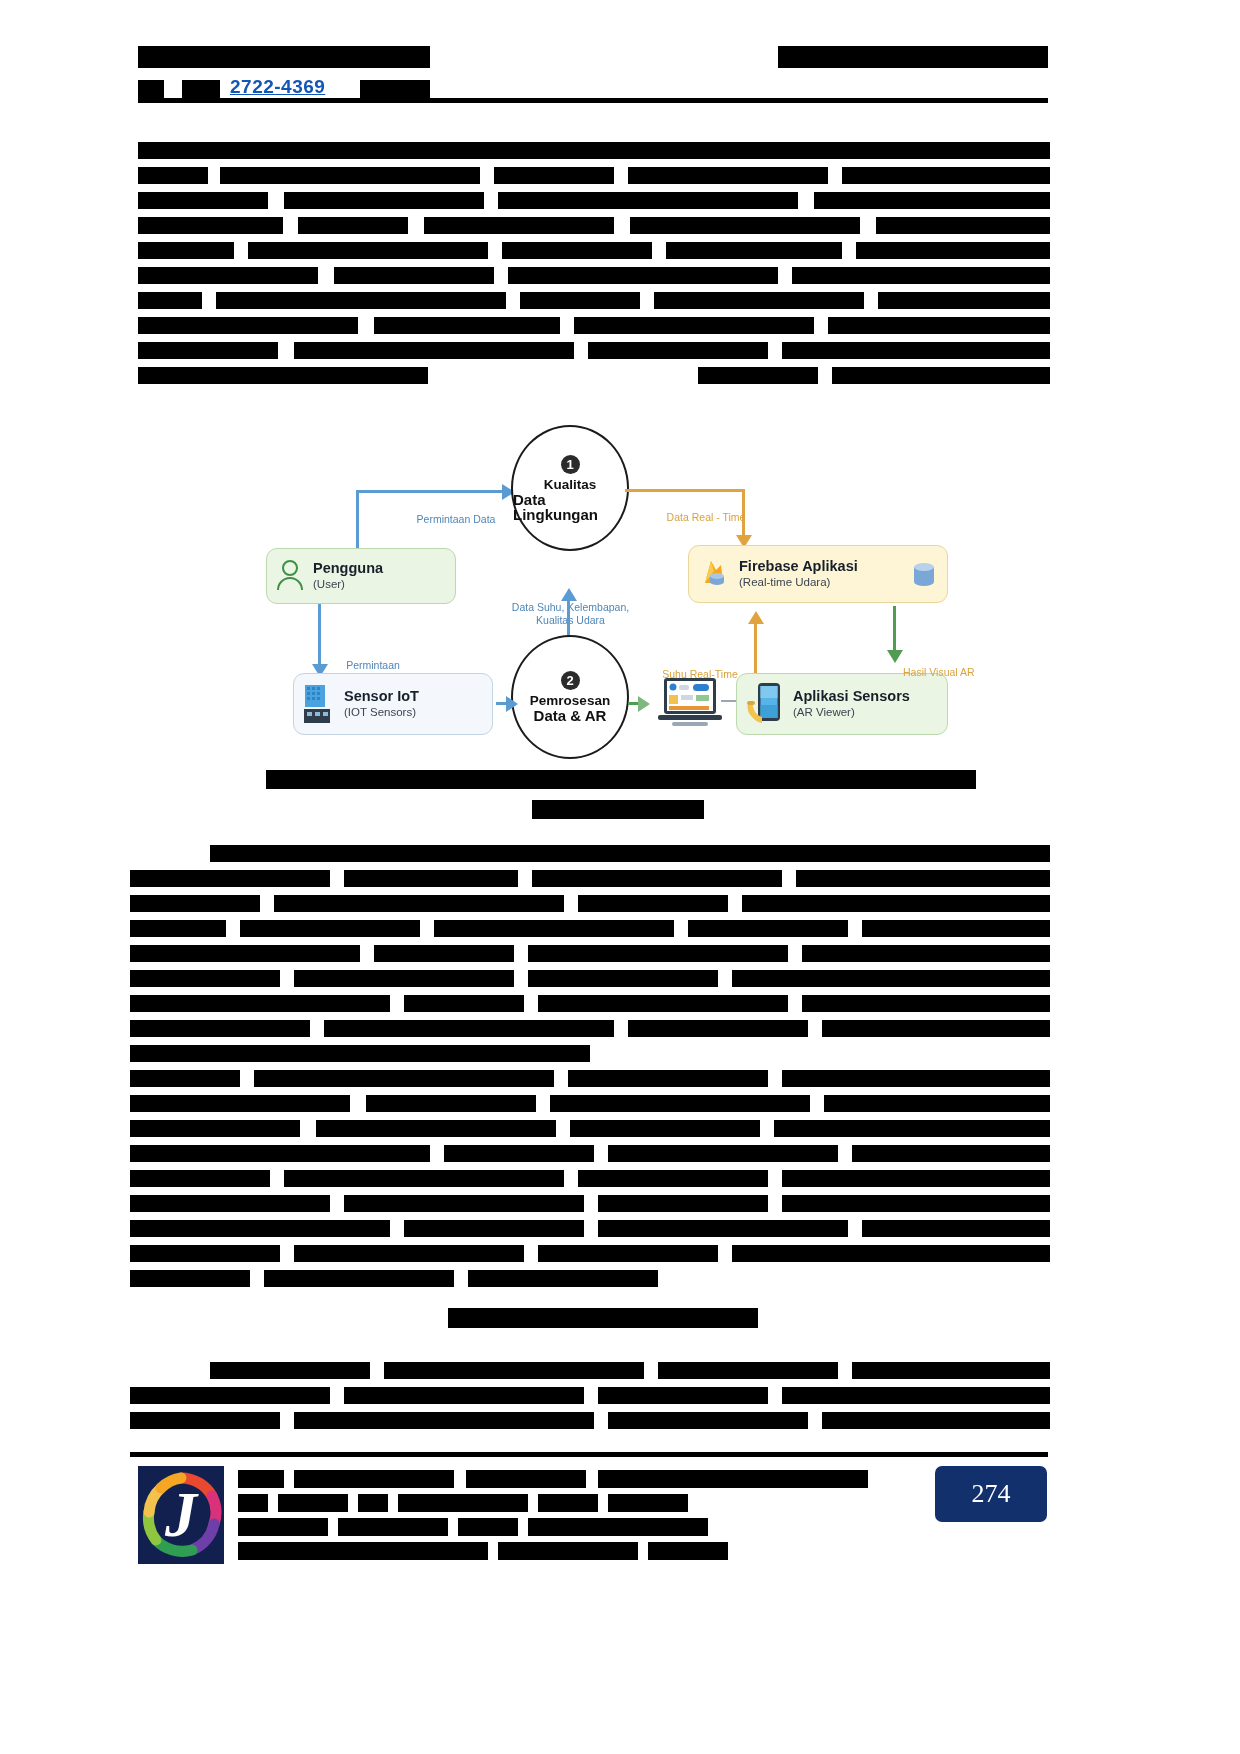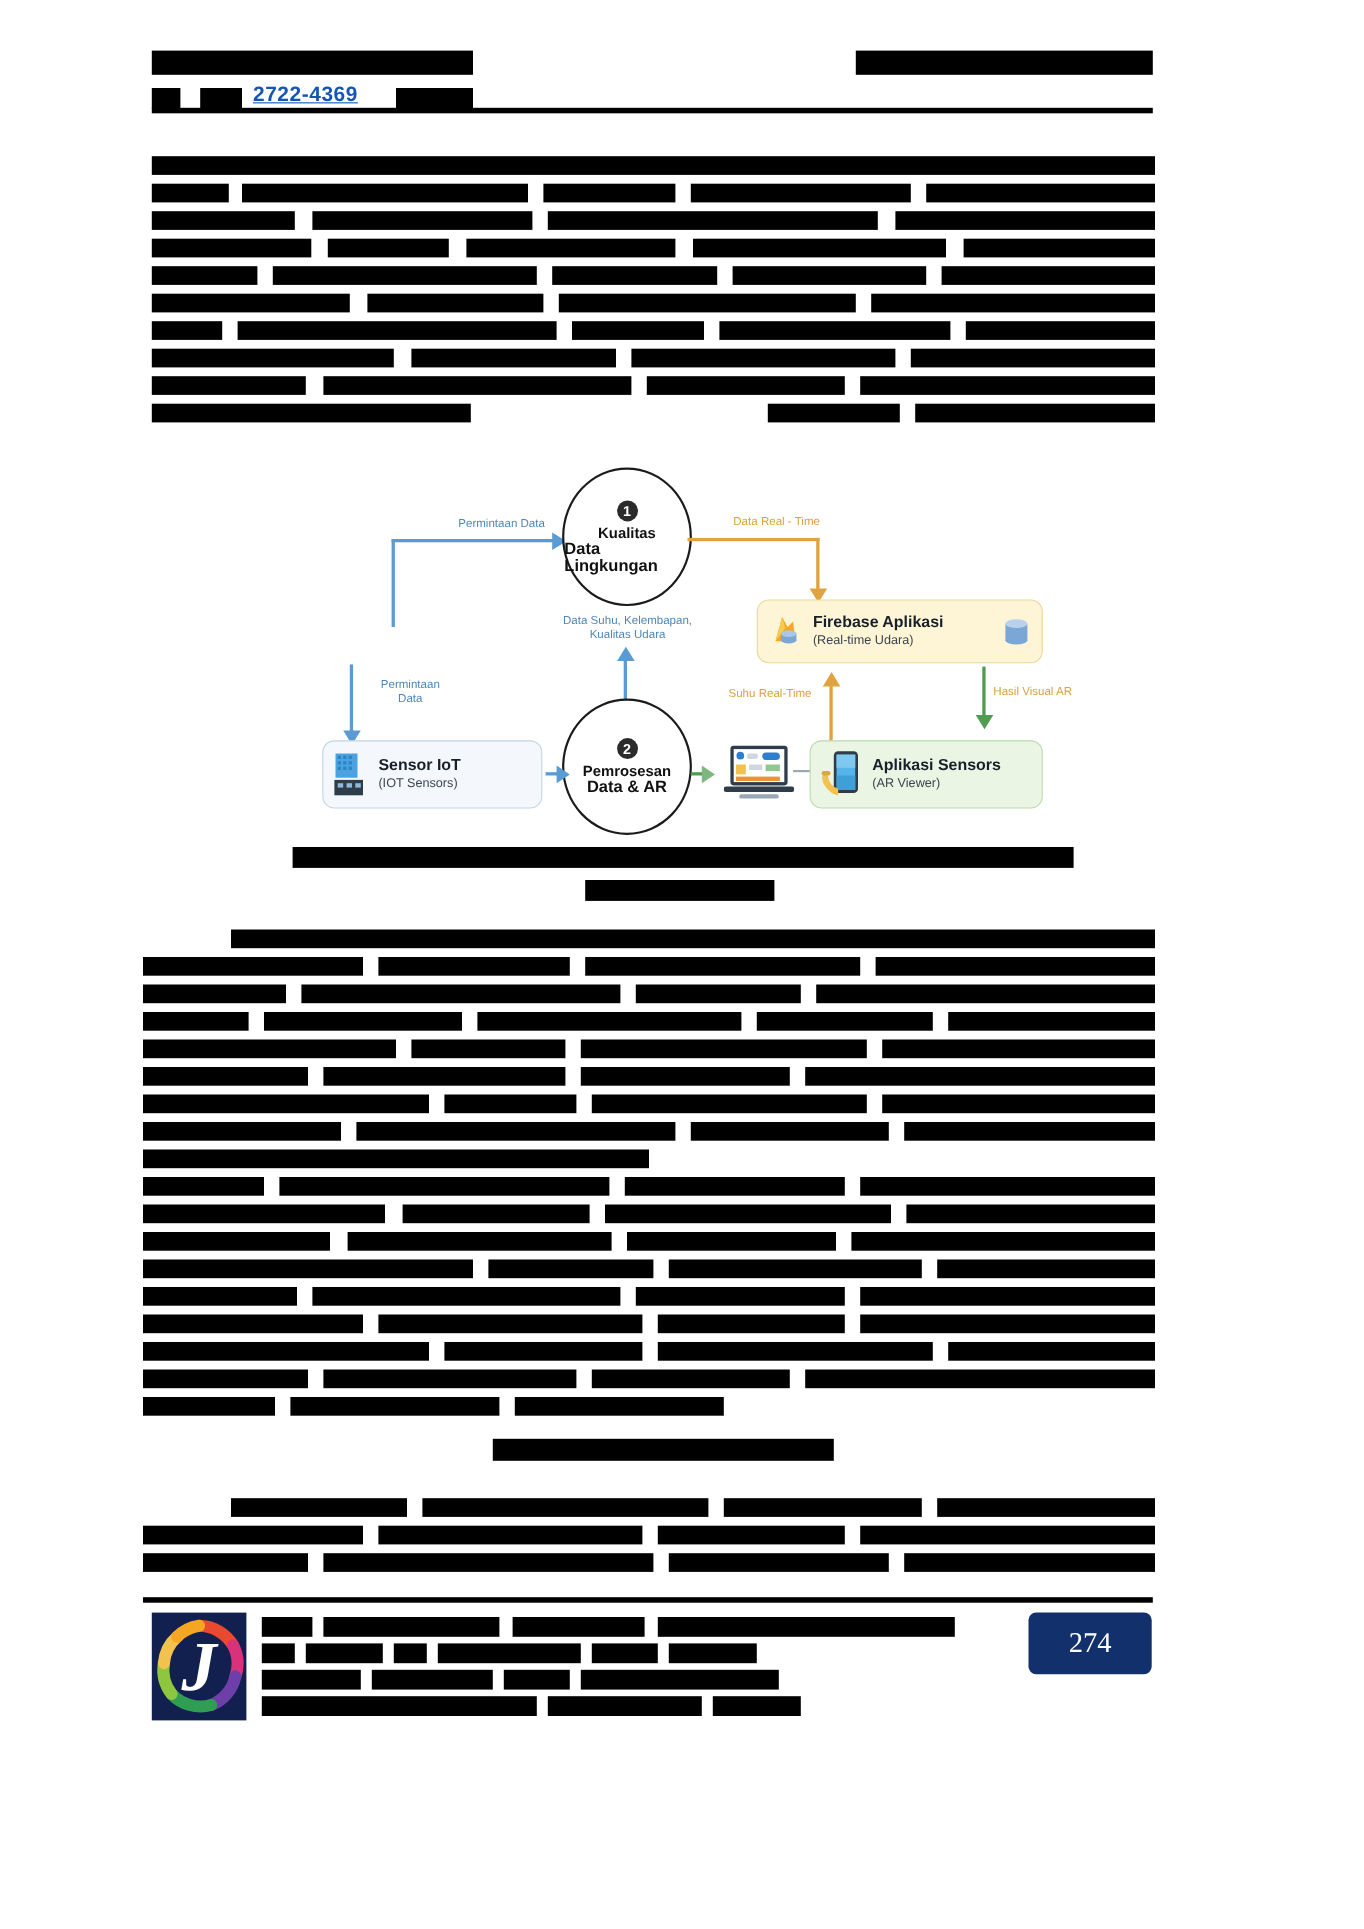--- a/index.html
+++ b/index.html
@@ -53,21 +53,21 @@
   .nb-title{font-size:14.5px;font-weight:bold;color:#17202a;line-height:17px;}
   .nb-sub{font-size:11.5px;color:#3b4450;line-height:15px;}
 
   .box-user{background:#eaf5e3;border:1.5px solid #bcd9ae;}
   .box-sensor{background:#f4f8fc;border:1.5px solid #c3d4e4;}
   .box-fire{background:#fdf5d6;border:1.5px solid #e9d79a;}
   .box-app{background:#eaf5e3;border:1.5px solid #bcd9ae;}
 
   .arrow-label{
     position:absolute;font-family:"Liberation Sans",sans-serif;font-size:10.5px;
-    line-height:13px;text-align:center;white-space:nowrap;
+    line-height:13px;text-align:center;white-space:nowrap;margin-top:43px;
   }
   .lbl-blue{color:#4f86b8;}
   .lbl-orange{color:#d9a23c;}
 
   .conn{position:absolute;background:#5a9bd4;}
   .conn-orange{position:absolute;background:#e0a33f;}
   .conn-green{position:absolute;background:#4f9c52;}
   .tri{position:absolute;width:0;height:0;}
 
   
@@ -161,20 +161,30 @@
       <div class="circ-num">1</div>
       <div class="circ-t1">Kualitas</div>
       <div class="circ-t2">Data Lingkungan</div>
     </div>
 
     <div class="conn-orange" style="left:367px;top:71px;width:120px;height:3px;"></div>
     <div class="conn-orange" style="left:484px;top:71px;width:3px;height:48px;"></div>
     <div class="tri" style="left:478px;top:117px;border-left:8px solid transparent;border-right:8px solid transparent;border-top:13px solid #e0a33f;"></div>
     <div class="arrow-label lbl-orange" style="left:378px;top:50px;width:140px;">Data Real - Time</div>
 
+    <div class="node-box box-user" style="left:8px;top:130px;width:190px;height:56px;">
+      <svg width="30" height="34" viewBox="0 0 30 34">
+        <circle cx="15" cy="9" r="7" fill="none" stroke="#3f8f46" stroke-width="2"></circle>
+        <path d="M3 31 a12 12 0 0 1 24 0" fill="none" stroke="#3f8f46" stroke-width="2"></path>
+      </svg>
+      <div class="txt" style="margin-left:8px;">
+        <div class="nb-title">Pengguna</div>
+        <div class="nb-sub">(User)</div>
+      </div>
+    </div>
 
     <div class="conn" style="left:60px;top:186px;width:3px;height:62px;"></div>
     <div class="tri" style="left:54px;top:246px;border-left:8px solid transparent;border-right:8px solid transparent;border-top:13px solid #5a9bd4;"></div>
     <div class="arrow-label lbl-blue" style="left:70px;top:198px;width:90px;">
       <span>Permintaan</span><br>
       <span>Data</span>
     </div>
 
     <div class="arrow-label lbl-blue" style="left:215px;top:140px;width:195px;">
       <span>Data Suhu, Kelembapan,</span><br>

